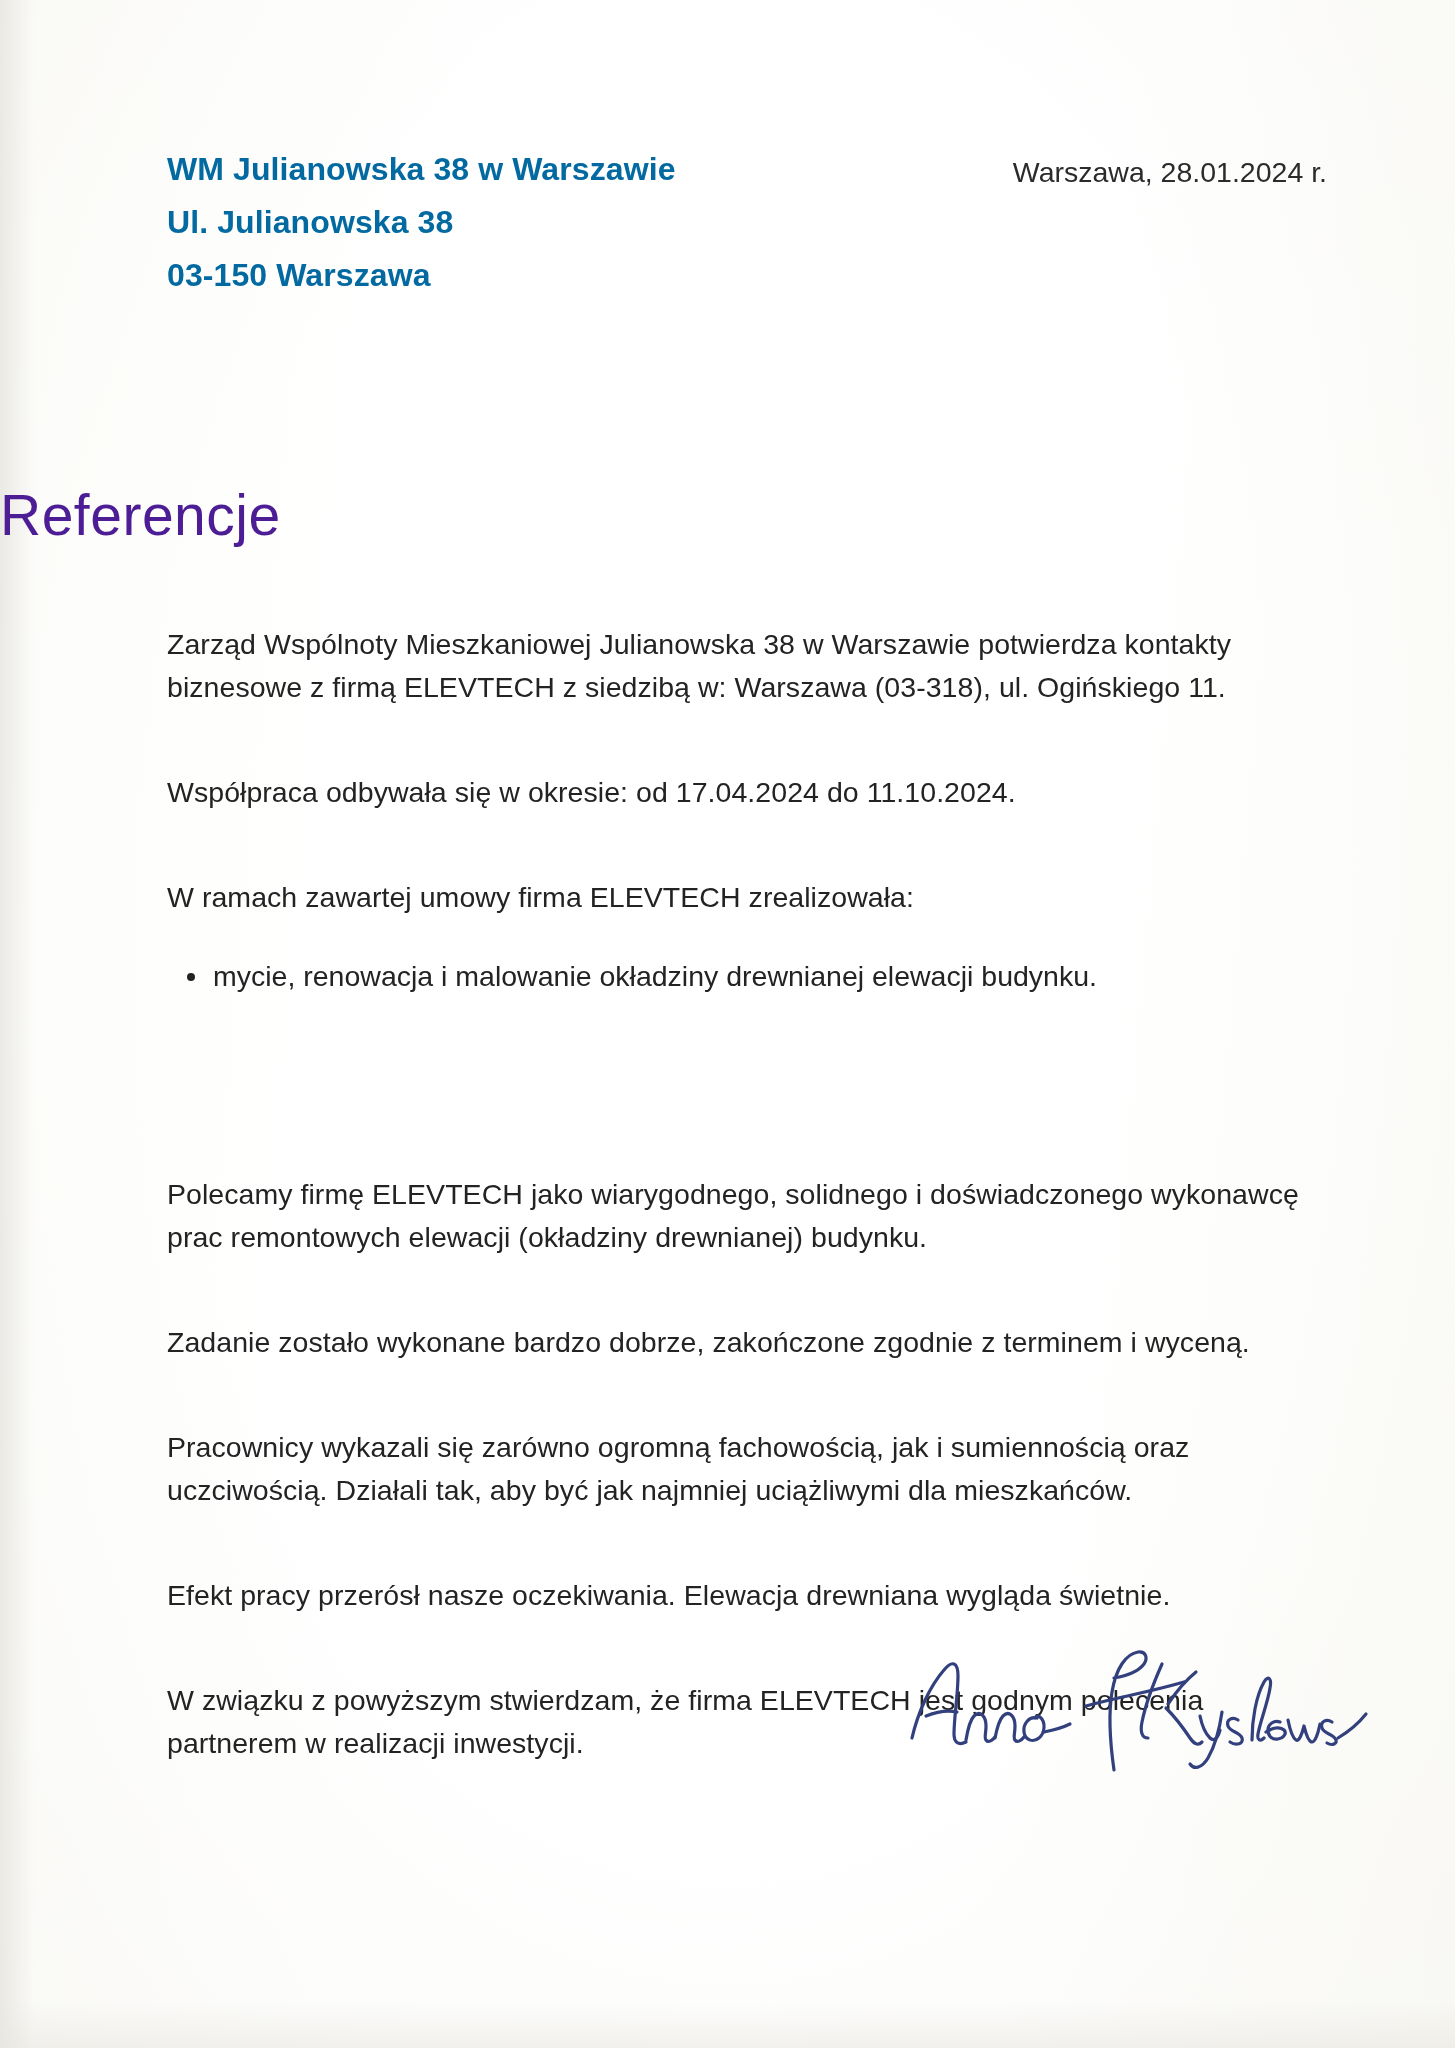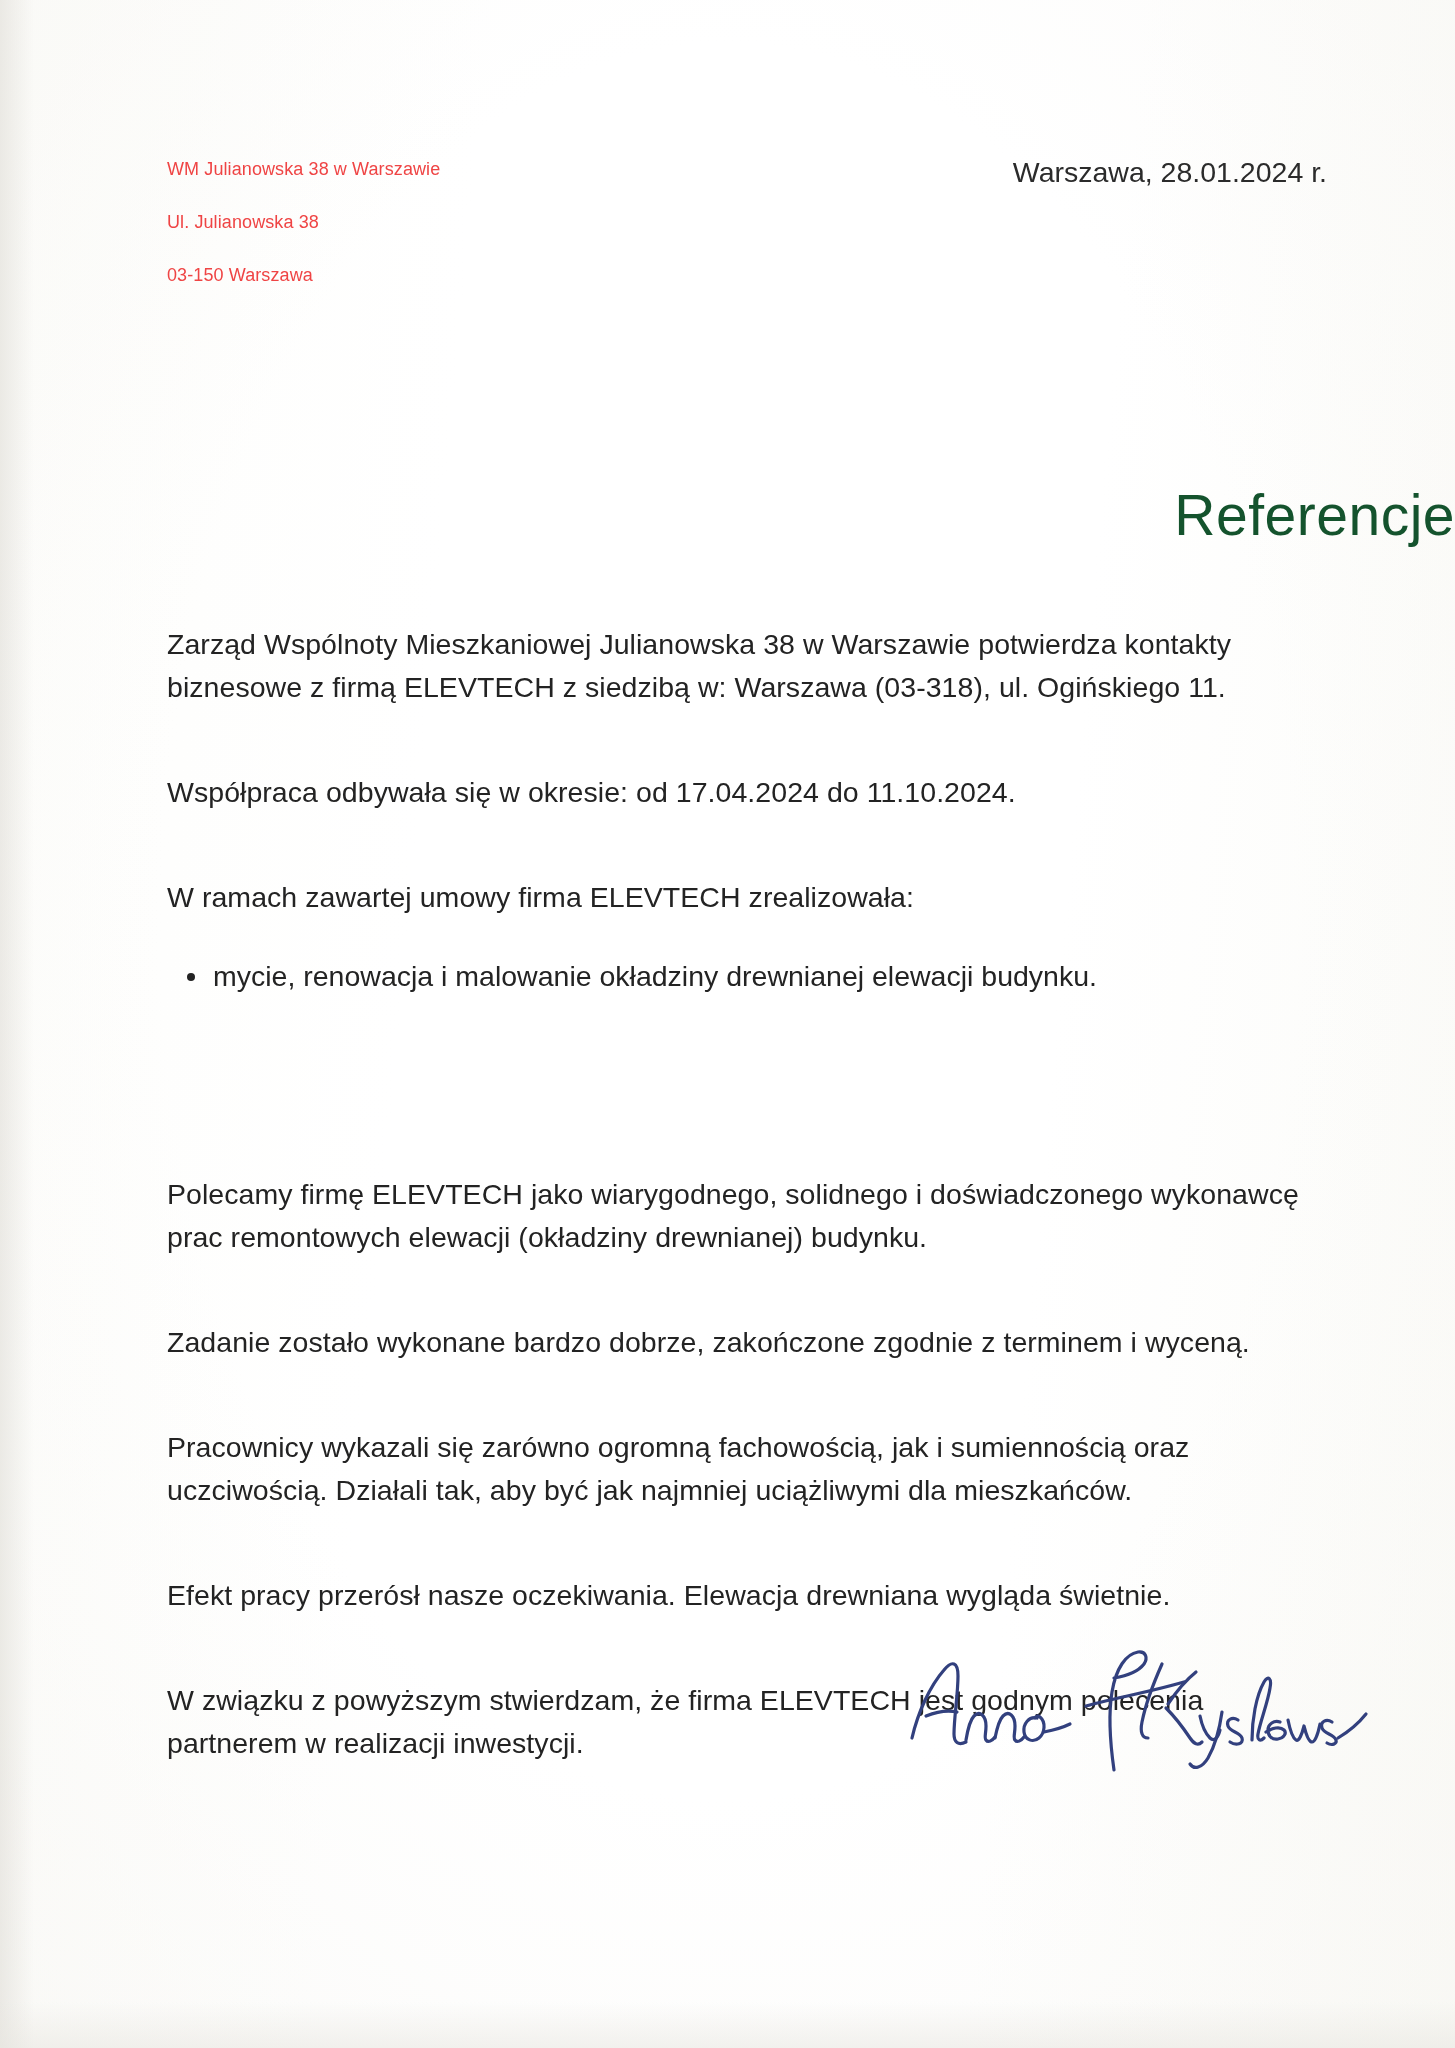--- a/index.html
+++ b/index.html
@@ -51,46 +51,47 @@
   }
 
   
   .letterhead {
     position: absolute;
     left: 167px;
     top: 143px;
     width: 700px;
   }
   .letterhead .line {
-    font-size: 18px;
+    font-size: 32px;
     line-height: 53px;
-    color: #ef4444;
+    color: #0369a1;
     letter-spacing: 0.1px;
     white-space: nowrap;
+    font-weight: bold;
   }
   .dateline {
     position: absolute;
     right: 128px;
     top: 152px;
     font-size: 28.5px;
     line-height: 40px;
     color: #2b2b2b;
     white-space: nowrap;
   }
 
   
   .doc-title {
     position: absolute;
     left: 0;
     right: 0;
     top: 480px;
-    text-align: right;
+    text-align: left;
     font-size: 57px;
     line-height: 70px;
-    color: #14532d;
+    color: #4c1d95;
     letter-spacing: 0.5px;
   }
 
   
   .body-block {
     position: absolute;
     left: 167px;
     top: 623px;
     width: 1150px;
   }

